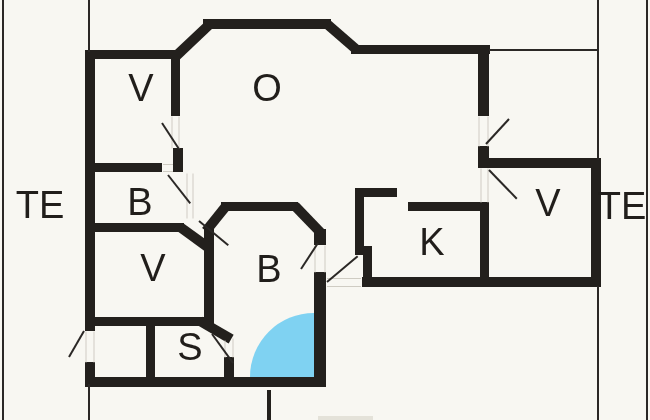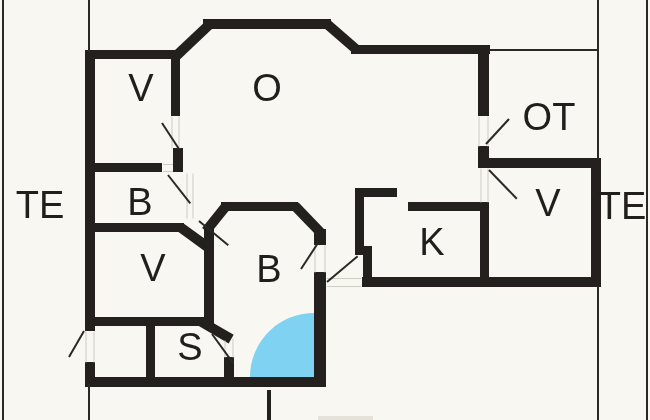--- a/index.html
+++ b/index.html
@@ -79,21 +79,20 @@
     <div style="left: 318px; top: 242px; width: 31.0644px; height: 2px; background: rgb(43, 40, 38); transform-origin: 0px 1px; transform: rotate(2.14987rad);"></div>
     <div style="left: 486px; top: 143px; width: 33.9706px; height: 2px; background: rgb(43, 40, 38); transform-origin: 0px 1px; transform: rotate(-0.827041rad);"></div>
     <div style="left: 489px; top: 169px; width: 40.3113px; height: 2px; background: rgb(43, 40, 38); transform-origin: 0px 1px; transform: rotate(0.80294rad);"></div>
     <div style="left: 327px; top: 281px; width: 40.4599px; height: 2px; background: rgb(43, 40, 38); transform-origin: 0px 1px; transform: rotate(-0.697903rad);"></div>
     <div style="left: 212px; top: 333px; width: 35.805px; height: 2px; background: rgb(43, 40, 38); transform-origin: 0px 1px; transform: rotate(0.944053rad);"></div>
     <div style="left: 84px; top: 330px; width: 30.0167px; height: 2px; background: rgb(43, 40, 38); transform-origin: 0px 1px; transform: rotate(2.09407rad);"></div>
     <div style="left: 250px; top: 313px; width: 64px; height: 64px; background: rgb(127, 210, 242); border-radius: 100% 0px 0px;"></div>
     <div style="left: 318px; top: 416px; width: 55px; height: 4px; background: rgb(228, 226, 217);"></div>
     <div class="lbl" style="left: 141px; top: 88px; color: rgb(33, 30, 27); font-size: 38px;">V</div>
     <div class="lbl" style="left: 267px; top: 88px; color: rgb(33, 30, 27); font-size: 38px;">O</div>
-    <div class="lbl" style="left: 549px; top: 117px; color: rgb(33, 30, 27); font-size: 38px;">OT</div>
     <div class="lbl" style="left: 40px; top: 205px; color: rgb(33, 30, 27); font-size: 38px;">TE</div>
     <div class="lbl" style="left: 140px; top: 202px; color: rgb(33, 30, 27); font-size: 38px;">B</div>
     <div class="lbl" style="left: 153px; top: 268px; color: rgb(33, 30, 27); font-size: 38px;">V</div>
     <div class="lbl" style="left: 269px; top: 269px; color: rgb(33, 30, 27); font-size: 38px;">B</div>
     <div class="lbl" style="left: 432px; top: 242px; color: rgb(33, 30, 27); font-size: 38px;">K</div>
     <div class="lbl" style="left: 548px; top: 203px; color: rgb(33, 30, 27); font-size: 38px;">V</div>
     <div class="lbl" style="left: 622px; top: 206px; color: rgb(33, 30, 27); font-size: 38px;">TE</div>
     <div class="lbl" style="left: 190px; top: 347px; color: rgb(33, 30, 27); font-size: 38px;">S</div>
   </div>
 

